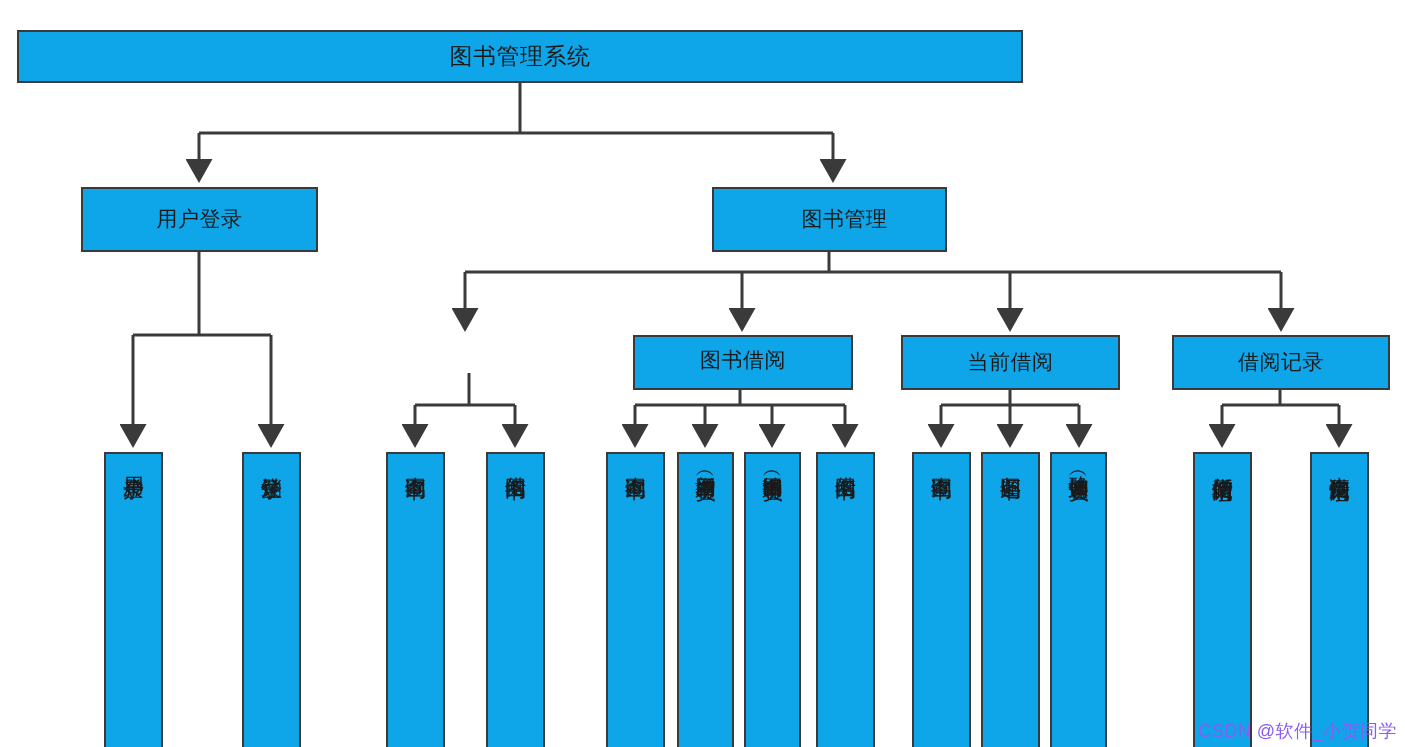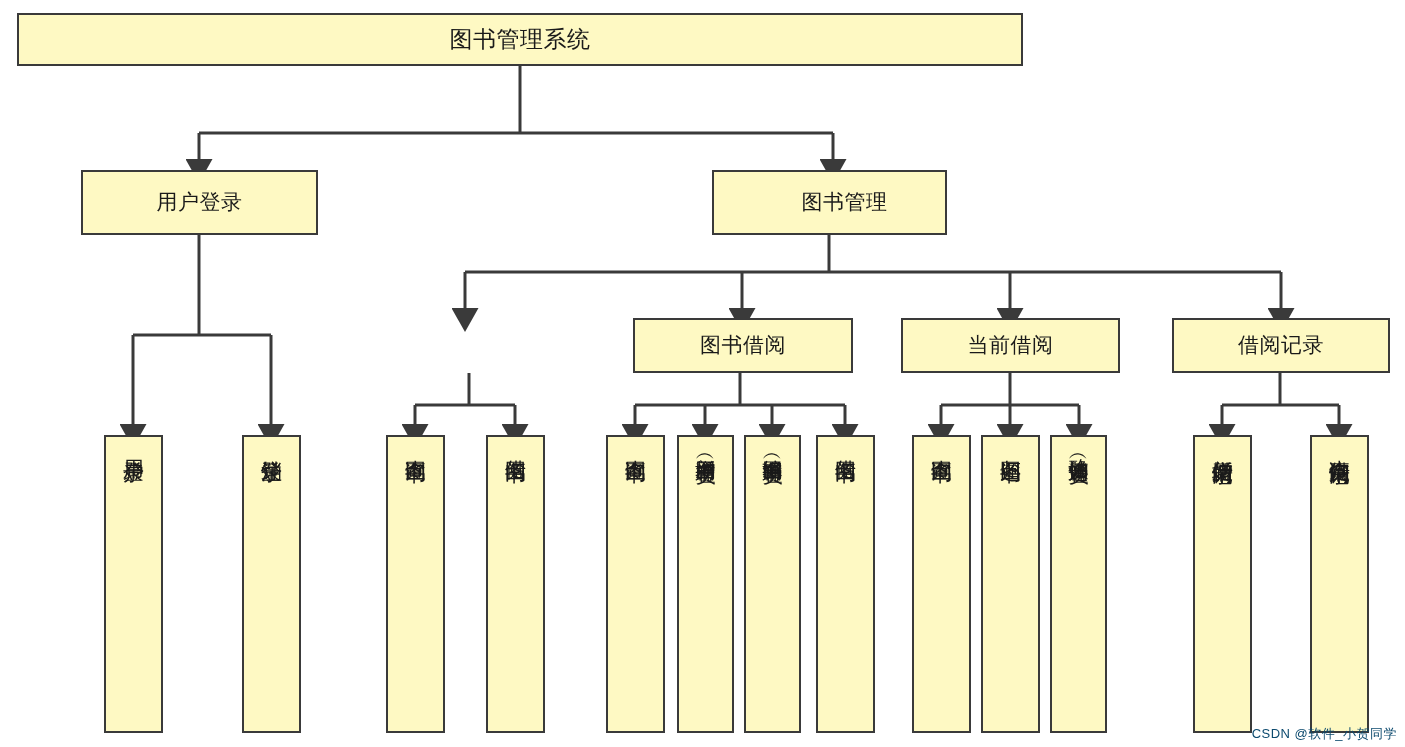--- a/index.html
+++ b/index.html
@@ -22,26 +22,27 @@
     position: absolute;
     left: 0;
     top: 0;
     width: 1405px;
     height: 747px;
     pointer-events: none;
   }
   .node {
     position: absolute;
     box-sizing: border-box;
-    background: #fef9c3;
+    background: #0ea5e9;
     border: 2px solid #3a3a3a;
     display: flex;
     align-items: center;
     justify-content: center;
     color: #1a1a1a;
+    margin-top: 17px;
   }
   .node-label {
     display: block;
     text-align: center;
     line-height: 1.18;
     letter-spacing: 0.5px;
     color: #1a1a1a;
   }
   
   .node.level-root {
@@ -68,22 +69,22 @@
     letter-spacing: 1px;
     white-space: nowrap;
   }
   .node.level-leaf.tall-text .node-label {
     font-size: 20px;
   }
   #watermark {
     position: absolute;
     right: 8px;
     bottom: 4px;
-    font-size: 13px;
-    color: #0c4a6e;
+    font-size: 18px;
+    color: #8b5cf6;
     white-space: nowrap;
     letter-spacing: 0.5px;
     user-select: none;
     margin-left: 32px;
   }
 </style>
 </head>
 <body>
 
 <div id="diagram-root">
@@ -142,21 +143,21 @@
     <span class="node-label">图书管理系统</span>
   </div>
 
   <div class="node level-branch" style="left:81px; top:170px; width:237px; height:65px;">
     <span class="node-label">用户登录</span>
   </div>
   <div class="node level-branch" style="left:712px; top:170px; width:235px; height:65px;padding-left:30px;">
     <span class="node-label">图书管理</span>
   </div>
 
-  <div class="node level-branch" style="left:633px; top:318px; width:220px; height:55px;">
+  <div class="node level-branch" style="left:633px; top:318px; width:220px; height:55px;font-family:Liberation Mono, monospace;">
     <span class="node-label">图书借阅</span>
   </div>
   <div class="node level-branch" style="left:1172px; top:318px; width:218px; height:55px;">
     <span class="node-label">借阅记录</span>
   </div>
   <div class="node level-branch" style="left:901px; top:318px; width:219px; height:55px;">
     <span class="node-label">当前借阅</span>
   </div>
 
   <div class="node level-leaf" style="left:104px; top:435px; width:59px; height:298px;">

